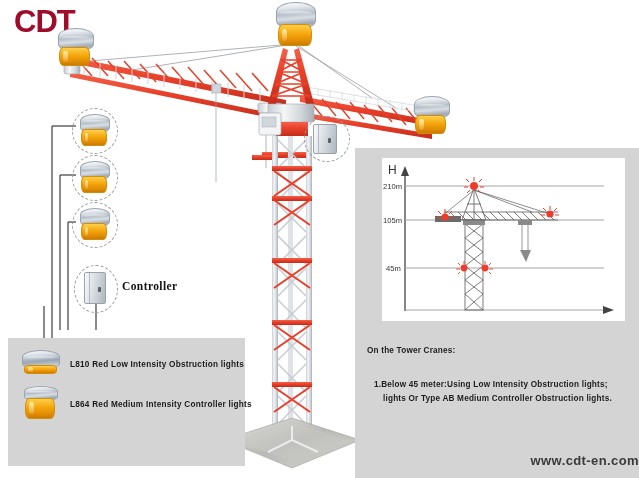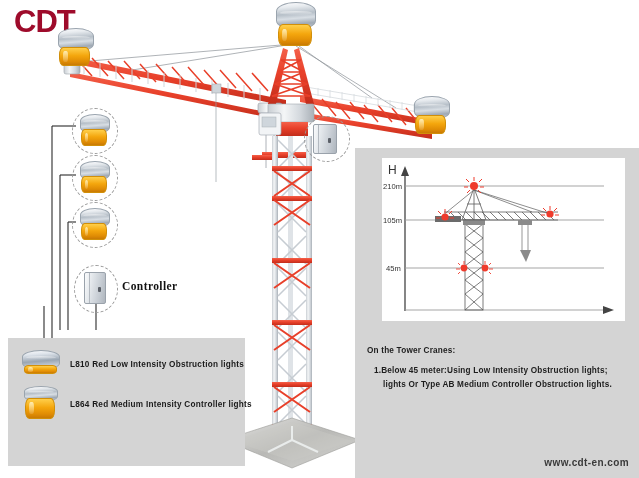--- a/index.html
+++ b/index.html
@@ -102,28 +102,28 @@
     background:#ffffff;
   }
   .chart-svg{position:absolute;left:0;top:0;}
 
   .notes{
     position:absolute;left:12px;top:196px;width:266px;
     font-family:"Liberation Sans", sans-serif;
     font-size:8.2px;font-weight:bold;color:#1d1d1d;letter-spacing:.2px;
     line-height:1.62;
   }
-  .notes .head{margin-bottom:7px;}
+  .notes .head{margin-bottom:21px;}
   .notes .item{padding-left:7px;}
   .notes .item .cont{padding-left:9px;display:block;}
   .notes .spacer{height:16px;}
   .site{
-    position:absolute;right:10px;bottom:10px;
+    position:absolute;right:0;bottom:10px;
     font-family:"Liberation Sans", sans-serif;
-    font-size:10px;font-weight:bold;color:#3a3a3a;letter-spacing:.4px;
+    font-size:13px;font-weight:bold;color:#3a3a3a;letter-spacing:.4px;
   }
 
   
   .ax-lbl{font-family:"Liberation Sans", sans-serif;font-size:12px;fill:#333;}
   .tick-lbl{font-family:"Liberation Sans", sans-serif;font-size:7.6px;fill:#333;}
 </style>
 </head>
 <body>
 
 <div class="page">

